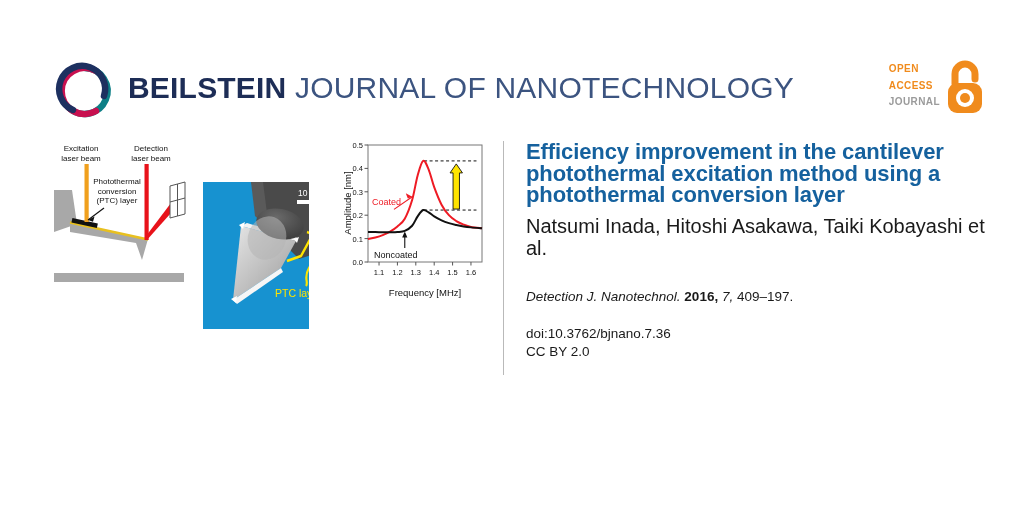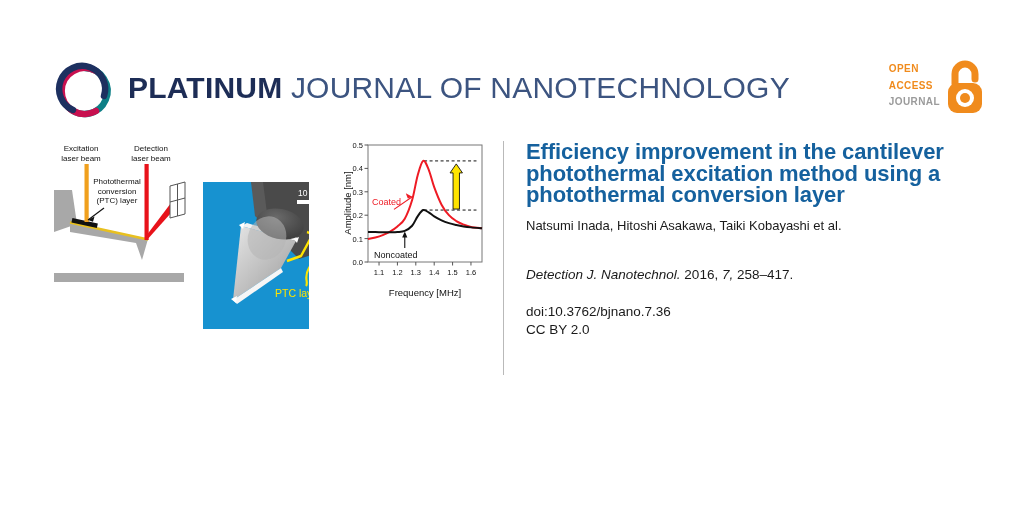--- a/index.html
+++ b/index.html
@@ -115,35 +115,35 @@
   #article-title {
     color: #15619e;
     font-size: 22px;
     font-weight: bold;
     line-height: 21.5px;
     margin: 0;
     letter-spacing: -0.1px;
   }
   #article-authors {
     color: #1a1a1a;
-    font-size: 13px;
+    font-size: 20px;
     line-height: 22px;
     margin: 9px 0 0 0;
     font-weight: normal;
   }
   #article-citation {
     color: #1a1a1a;
     font-size: 13.5px;
     line-height: 18px;
     margin: 29px 0 0 0;
     font-style: italic;
   }
   #article-citation .cite-year {
     font-style: normal;
-    font-weight: normal;
+    font-weight: bold;
   }
   #article-citation .cite-roman {
     font-style: normal;
   }
   #article-doi {
     color: #1a1a1a;
     font-size: 13.5px;
     line-height: 18.5px;
     margin: 19px 0 0 0;
   }
@@ -159,21 +159,21 @@
 
       <path d="M 33 10 A 23 23 0 1 1 16.5 49.5" fill="none" stroke="#0d7f86" stroke-width="6.5" stroke-linecap="round"></path>
 
       <path d="M 44 13 A 23 23 0 1 0 44 53" fill="none" stroke="#c8104f" stroke-width="6.5" stroke-linecap="round"></path>
 
       <path d="M 21 52 A 23 23 0 1 1 52 38" fill="none" stroke="#1d3060" stroke-width="6.5" stroke-linecap="round"></path>
     </svg>
   </div>
 
   <div id="wordmark">
-    <span class="wm-bold">PLATINUM</span><span class="wm-light"> JOURNAL OF NANOTECHNOLOGY</span>
+    <span class="wm-bold">BEILSTEIN</span><span class="wm-light"> JOURNAL OF NANOTECHNOLOGY</span>
   </div>
 
   <div id="oa-badge">
     <div id="oa-text">
       <span class="oa-orange">OPEN</span>
       <span class="oa-orange">ACCESS</span>
       <span class="oa-gray">JOURNAL</span>
     </div>
     <div id="oa-lock">
       <svg width="42" height="56" viewBox="0 0 42 56">
@@ -319,19 +319,19 @@
 
 <div id="divider"></div>
 
 <div id="article">
   <h1 id="article-title">Efficiency improvement in the cantilever photothermal excitation method using a photothermal conversion layer</h1>
   <p id="article-authors">Natsumi Inada, Hitoshi Asakawa, Taiki Kobayashi et al.</p>
   <p id="article-citation">
     <span>Detection J. Nanotechnol.</span>
     <span class="cite-year">2016,</span>
     <span>7,</span>
-    <span class="cite-roman">258–417.</span>
+    <span class="cite-roman">409–197.</span>
   </p>
   <p id="article-doi">
     <span>doi:10.3762/bjnano.7.36</span>
     <span>CC BY 2.0</span>
   </p>
 </div>
 
 </body></html>

